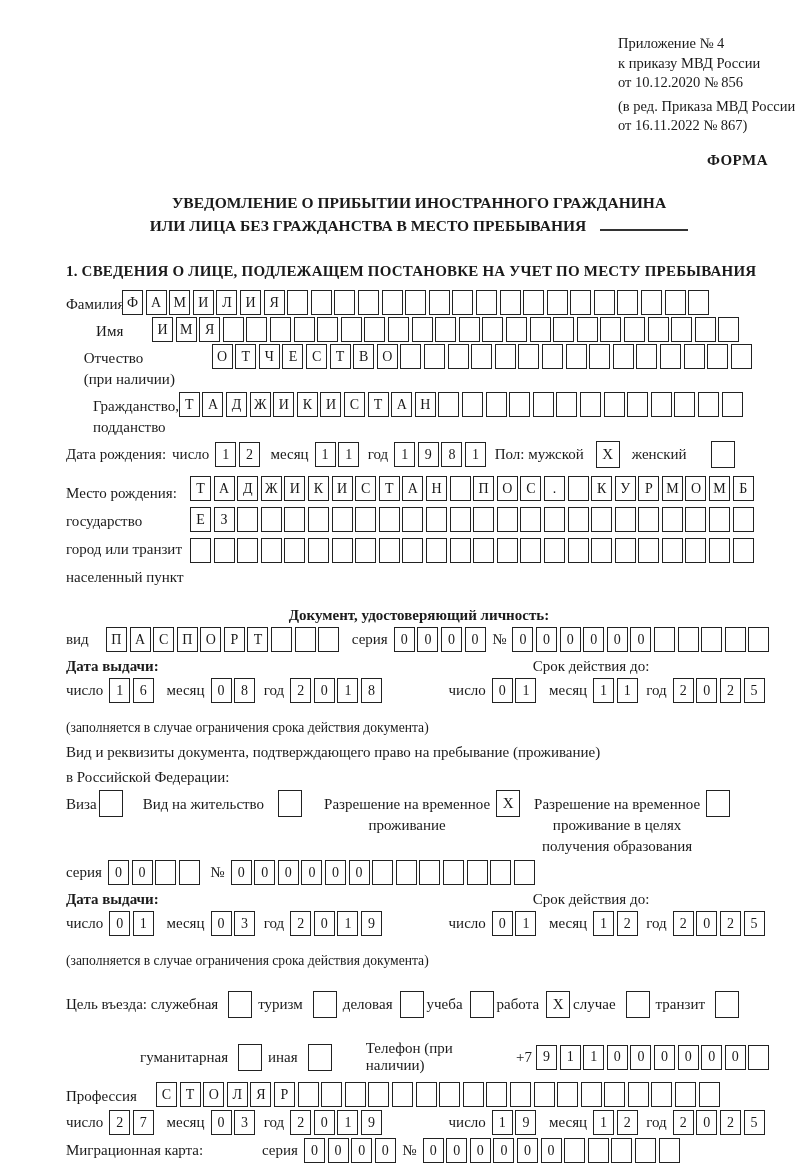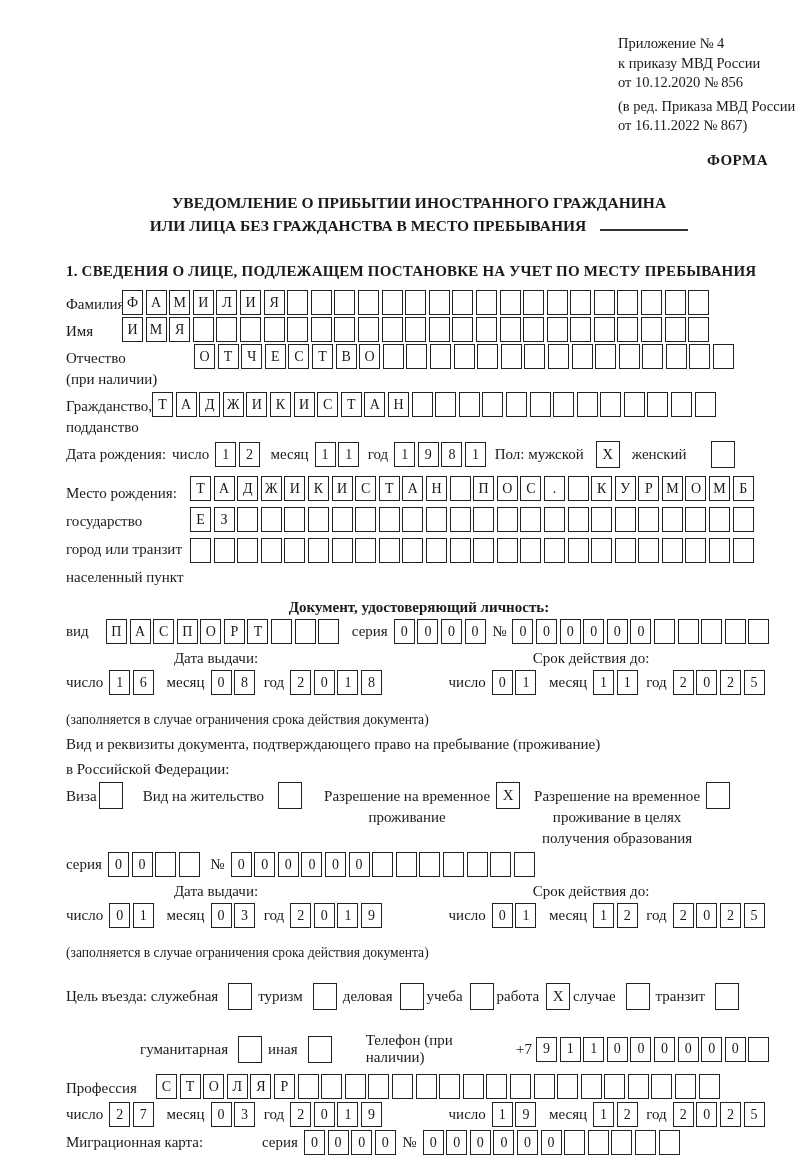--- a/index.html
+++ b/index.html
@@ -26,24 +26,24 @@
   .row { display:flex; align-items:flex-start; margin-top:7px; }
   .lbl { flex:none; padding-top:4px; line-height:1.4; }
   .cells { display:flex; flex-wrap:nowrap; }
   .cell, .box {
     flex:none; display:inline-flex; align-items:center; justify-content:center;
     width:21px; height:25px; border:1.6px solid #222; margin-right:2.6px;
     font-size:14px; background:#fff;
   }
   .box { width:24px; height:27px; margin:0 6px; font-size:15px; }
   .stack { display:flex; flex-direction:column; row-gap:6px; }
-  .mt2 { margin-top:2px; } .mt4 { margin-top:4px; } .mt8 { margin-top:8px; } .mt10 { margin-top:10px; }
-  .center-b { text-align:center; font-weight:bold; margin-top:8px; }
+  .mt2 { margin-top:2px;justify-content:center; } .mt4 { margin-top:4px; } .mt8 { margin-top:8px; } .mt10 { margin-top:10px; }
+  .center-b { text-align:center; font-weight:bold; margin-top:16px; }
   .dates-titles { display:flex; margin-top:6px; }
-  .dates-titles .t1 { width:300px; text-align:center; }
+  .dates-titles .t1 { width:300px; text-align:left;font-weight:bold; }
   .dates-titles .t2 { width:330px; text-align:center; margin-left:60px; }
   .date-line { display:flex; align-items:center; margin-top:3px; }
   .date-line .w { margin-right:6px; }
   .note-right { font-size:13.6px; margin-top:17px; padding-right:0px; }
   .opt { display:flex; align-items:flex-start; }
   .opt .olbl { padding-top:4px; line-height:1.4; }
   .opt .center { text-align:center; }
   .purpose-line { display:flex; align-items:center; margin-top:22px; }
   .purpose-line .plbl { margin-right:4px; }
 </style>

